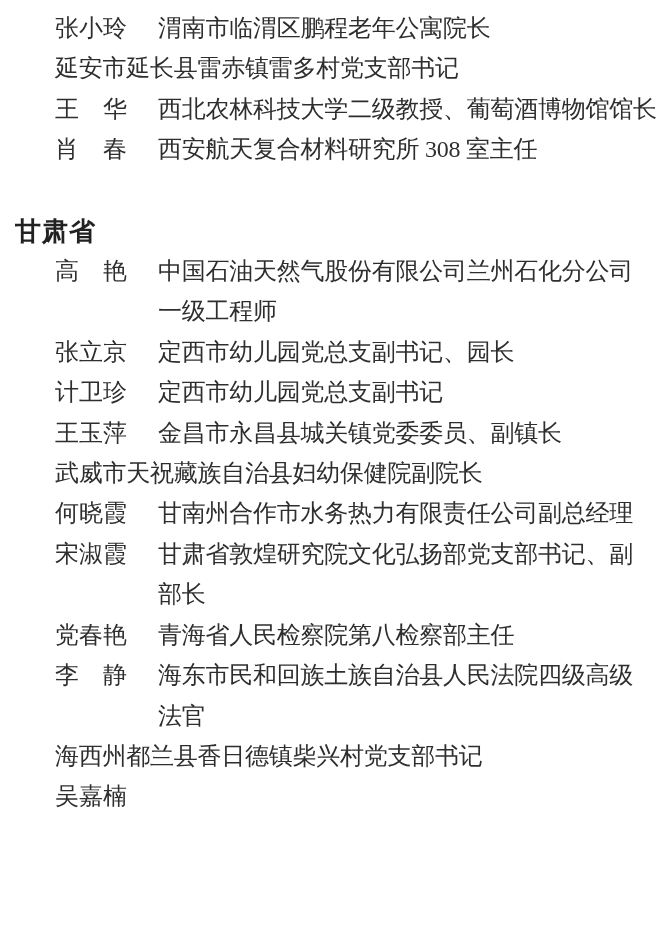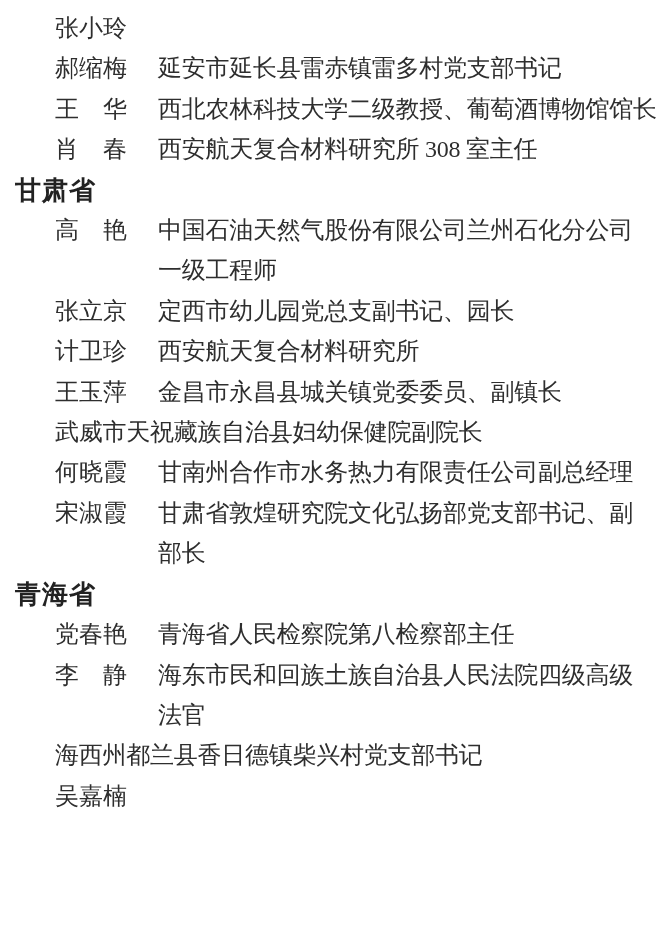--- a/index.html
+++ b/index.html
@@ -17,20 +17,21 @@
   .doc {
     font-size: 24px;
     line-height: 40.4px;
   }
   .province {
     font-family: "Liberation Sans", "DejaVu Sans", sans-serif;
     font-weight: 700;
     font-size: 26px;
     letter-spacing: 1px;
     color: #222222;
+    margin-top: 41px;
   }
   .entry {
     display: flex;
     align-items: flex-start;
     padding-left: 40px;
   }
   .name {
     flex: none;
     width: 103px;
     white-space: pre;
@@ -42,23 +43,23 @@
   }
 </style>
 </head>
 <body>
 
 <div class="page">
   <div class="doc">
 
     <div class="entry">
       <span class="name">张小玲</span>
+      <span class="role">渭南市临渭区鹏程老年公寓院长</span>
     </div>
     <div class="entry">
-      <span class="name">郝缩梅</span>
       <span class="role">延安市延长县雷赤镇雷多村党支部书记</span>
     </div>
     <div class="entry">
       <span class="name">王　华</span>
       <span class="role">西北农林科技大学二级教授、葡萄酒博物馆馆长</span>
     </div>
     <div class="entry">
       <span class="name">肖　春</span>
       <span class="role">西安航天复合材料研究所 308 室主任</span>
     </div>
@@ -69,40 +70,39 @@
       <span class="name">高　艳</span>
       <span class="role">中国石油天然气股份有限公司兰州石化分公司
 一级工程师</span>
     </div>
     <div class="entry">
       <span class="name">张立京</span>
       <span class="role">定西市幼儿园党总支副书记、园长</span>
     </div>
     <div class="entry">
       <span class="name">计卫珍</span>
-      <span class="role">西安航天复合材料研究所</span>
+      <span class="role">定西市幼儿园党总支副书记</span>
     </div>
     <div class="entry">
       <span class="name">王玉萍</span>
       <span class="role">金昌市永昌县城关镇党委委员、副镇长</span>
     </div>
     <div class="entry">
       <span class="role">武威市天祝藏族自治县妇幼保健院副院长</span>
     </div>
     <div class="entry">
       <span class="name">何晓霞</span>
       <span class="role">甘南州合作市水务热力有限责任公司副总经理</span>
     </div>
     <div class="entry">
       <span class="name">宋淑霞</span>
       <span class="role">甘肃省敦煌研究院文化弘扬部党支部书记、副
 部长</span>
     </div>
 
-    <div class="province">青海省</div>
 
     <div class="entry">
       <span class="name">党春艳</span>
       <span class="role">青海省人民检察院第八检察部主任</span>
     </div>
     <div class="entry">
       <span class="name">李　静</span>
       <span class="role">海东市民和回族土族自治县人民法院四级高级
 法官</span>
     </div>

